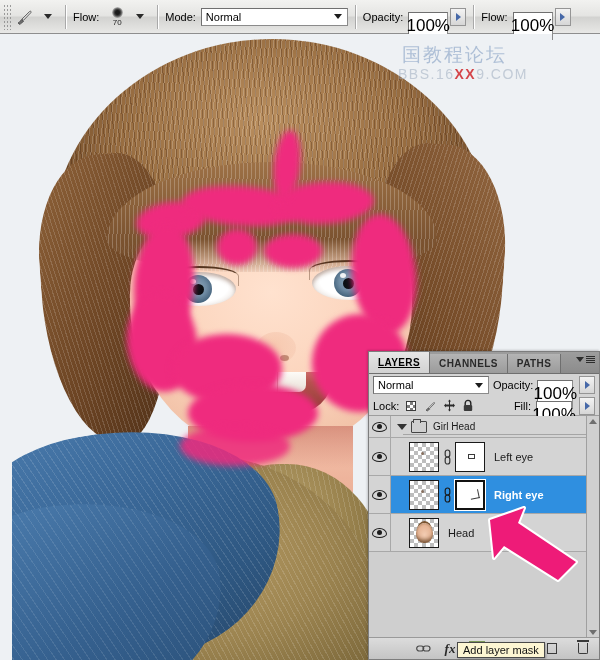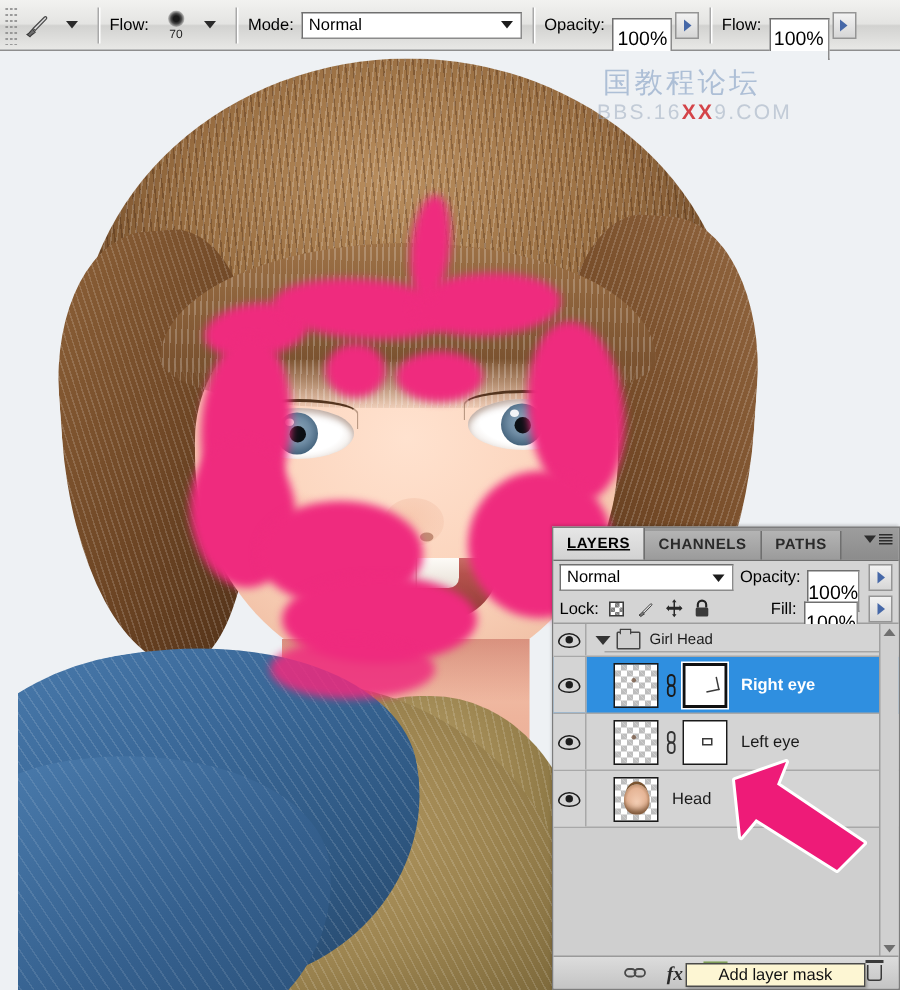--- a/index.html
+++ b/index.html
@@ -45,21 +45,21 @@
     height:18px;background:#fff;border:1px solid #8b8b8b;
     border-top-color:#6f6f6f;border-left-color:#6f6f6f;
     display:flex;align-items:center;justify-content:space-between;
     padding:0 2px 0 4px;box-sizing:border-box;cursor:pointer;
   }
   .select-box span{font-size:11px;}
   .sel-caret{width:0;height:0;border-left:4px solid transparent;border-right:4px solid transparent;border-top:5px solid #1c1c1c;margin-right:3px;}
   .num-box{
     width:40px;height:28px;background:#fff;border:1px solid #8b8b8b;
     border-top-color:#6f6f6f;border-left-color:#6f6f6f;
-    display:flex;align-items:center;justify-content:center;font-size:13px;box-sizing:border-box;cursor:text;margin-top:18px;
+    display:flex;align-items:center;justify-content:center;font-size:17px;box-sizing:border-box;cursor:text;margin-top:18px;
   }
   .spin-btn{
     width:16px;height:18px;margin-left:2px;box-sizing:border-box;
     background:linear-gradient(180deg,#f3f3f3,#d6d6d6);
     border:1px solid #959595;display:flex;align-items:center;justify-content:center;cursor:pointer;
   }
   .spin-tri{width:0;height:0;border-top:4px solid transparent;border-bottom:4px solid transparent;border-left:5px solid #4668a8;}
 
   
   .canvas{
@@ -343,21 +343,21 @@
   .new-ico{width:10px;height:11px;border:1.3px solid #3a3a3a;box-sizing:border-box;}
   .trash{
     width:10px;height:11px;border:1.3px solid #3a3a3a;border-top:none;box-sizing:border-box;
     position:relative;border-radius:0 0 2px 2px;
   }
   .trash:before{content:"";position:absolute;left:-2px;top:-3px;width:12px;height:2px;background:#3a3a3a;}
 
   .tooltip{
     position:absolute;left:88px;bottom:1px;
     background:#fdf6d3;border:1px solid #4a4a4a;
-    padding:1px 21px;font-size:11px;color:#111;white-space:nowrap;
+    padding:1px 5px;font-size:11px;color:#111;white-space:nowrap;
     box-shadow:1px 1px 2px rgba(0,0,0,.25);z-index:40;
   }
 
   
   .pointer-arrow{
     position:absolute;left:484px;top:506px;width:96px;height:76px;z-index:30;pointer-events:none;
   }
 </style>
 </head>
 <body>
@@ -536,62 +536,62 @@
           <div class="eye-ico">
               <i></i>
             </div>
         </div>
         <div class="disc-tri"></div>
         <div class="folder-ico"></div>
         <div class="group-name">Girl Head</div>
         <div class="group-line"></div>
       </div>
 
+      <div class="layer-row">
+        <div class="eye-cell">
+          <div class="eye-ico">
+              <i></i>
+            </div>
+        </div>
+        <div style="width:12px;"></div>
+        <div class="thumb">
+          <div class="thumb-speck"></div>
+        </div>
+        <div class="link-ico">
+          <svg width="9" height="16" viewBox="0 0 9 16">
+              <rect x="2.2" y="1" width="4.6" height="7" rx="2.3" fill="none" stroke="#333" stroke-width="1.2"></rect>
+              <rect x="2.2" y="8" width="4.6" height="7" rx="2.3" fill="none" stroke="#333" stroke-width="1.2"></rect>
+            </svg>
+        </div>
+        <div class="mask-thumb">
+          <div class="mask-mark"></div>
+        </div>
+        <div class="layer-name">Left eye</div>
+      </div>
+
       <div class="layer-row selected">
         <div class="eye-cell">
           <div class="eye-ico">
               <i></i>
             </div>
         </div>
         <div style="width:12px;"></div>
         <div class="thumb">
           <div class="thumb-speck"></div>
         </div>
         <div class="link-ico">
           <svg width="9" height="16" viewBox="0 0 9 16">
               <rect x="2.2" y="1" width="4.6" height="7" rx="2.3" fill="none" stroke="#1a1a1a" stroke-width="1.2"></rect>
               <rect x="2.2" y="8" width="4.6" height="7" rx="2.3" fill="none" stroke="#1a1a1a" stroke-width="1.2"></rect>
             </svg>
         </div>
         <div class="mask-thumb active">
           <div class="mask-mark2"></div>
         </div>
         <div class="layer-name">Right eye</div>
-      </div>
-
-      <div class="layer-row">
-        <div class="eye-cell">
-          <div class="eye-ico">
-              <i></i>
-            </div>
-        </div>
-        <div style="width:12px;"></div>
-        <div class="thumb">
-          <div class="thumb-speck"></div>
-        </div>
-        <div class="link-ico">
-          <svg width="9" height="16" viewBox="0 0 9 16">
-              <rect x="2.2" y="1" width="4.6" height="7" rx="2.3" fill="none" stroke="#333" stroke-width="1.2"></rect>
-              <rect x="2.2" y="8" width="4.6" height="7" rx="2.3" fill="none" stroke="#333" stroke-width="1.2"></rect>
-            </svg>
-        </div>
-        <div class="mask-thumb">
-          <div class="mask-mark"></div>
-        </div>
-        <div class="layer-name">Left eye</div>
       </div>
 
       <div class="layer-row">
         <div class="eye-cell">
           <div class="eye-ico">
               <i></i>
             </div>
         </div>
         <div style="width:12px;"></div>
         <div class="thumb">

